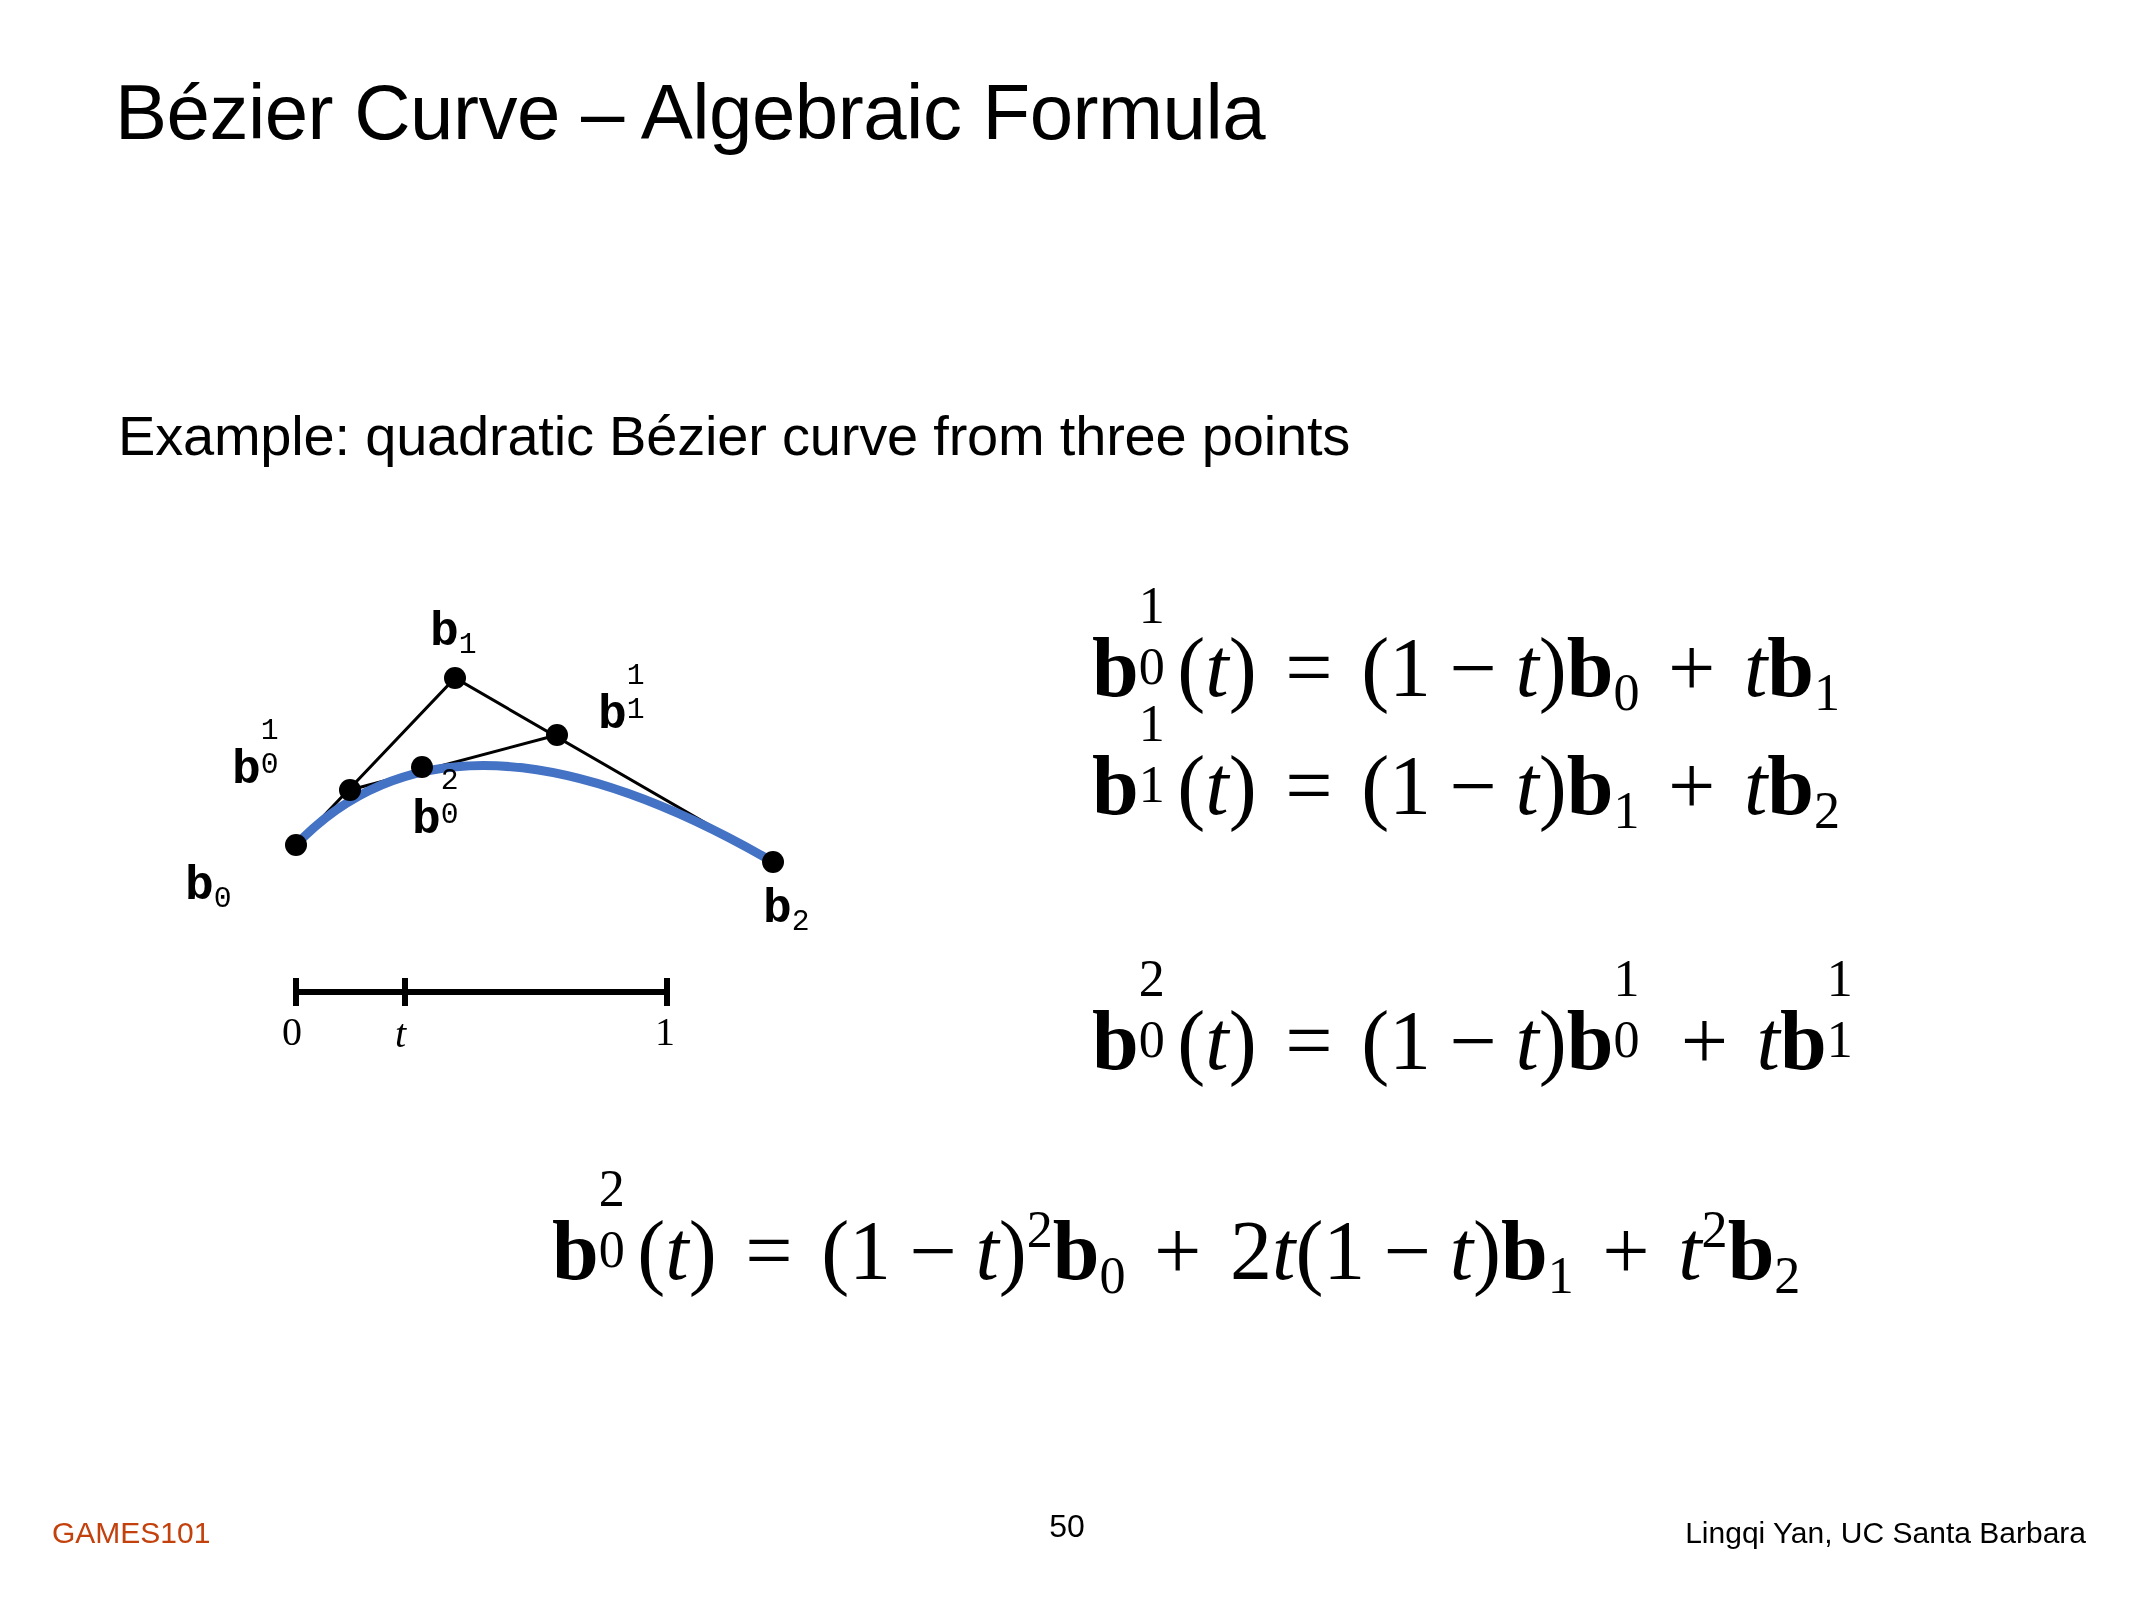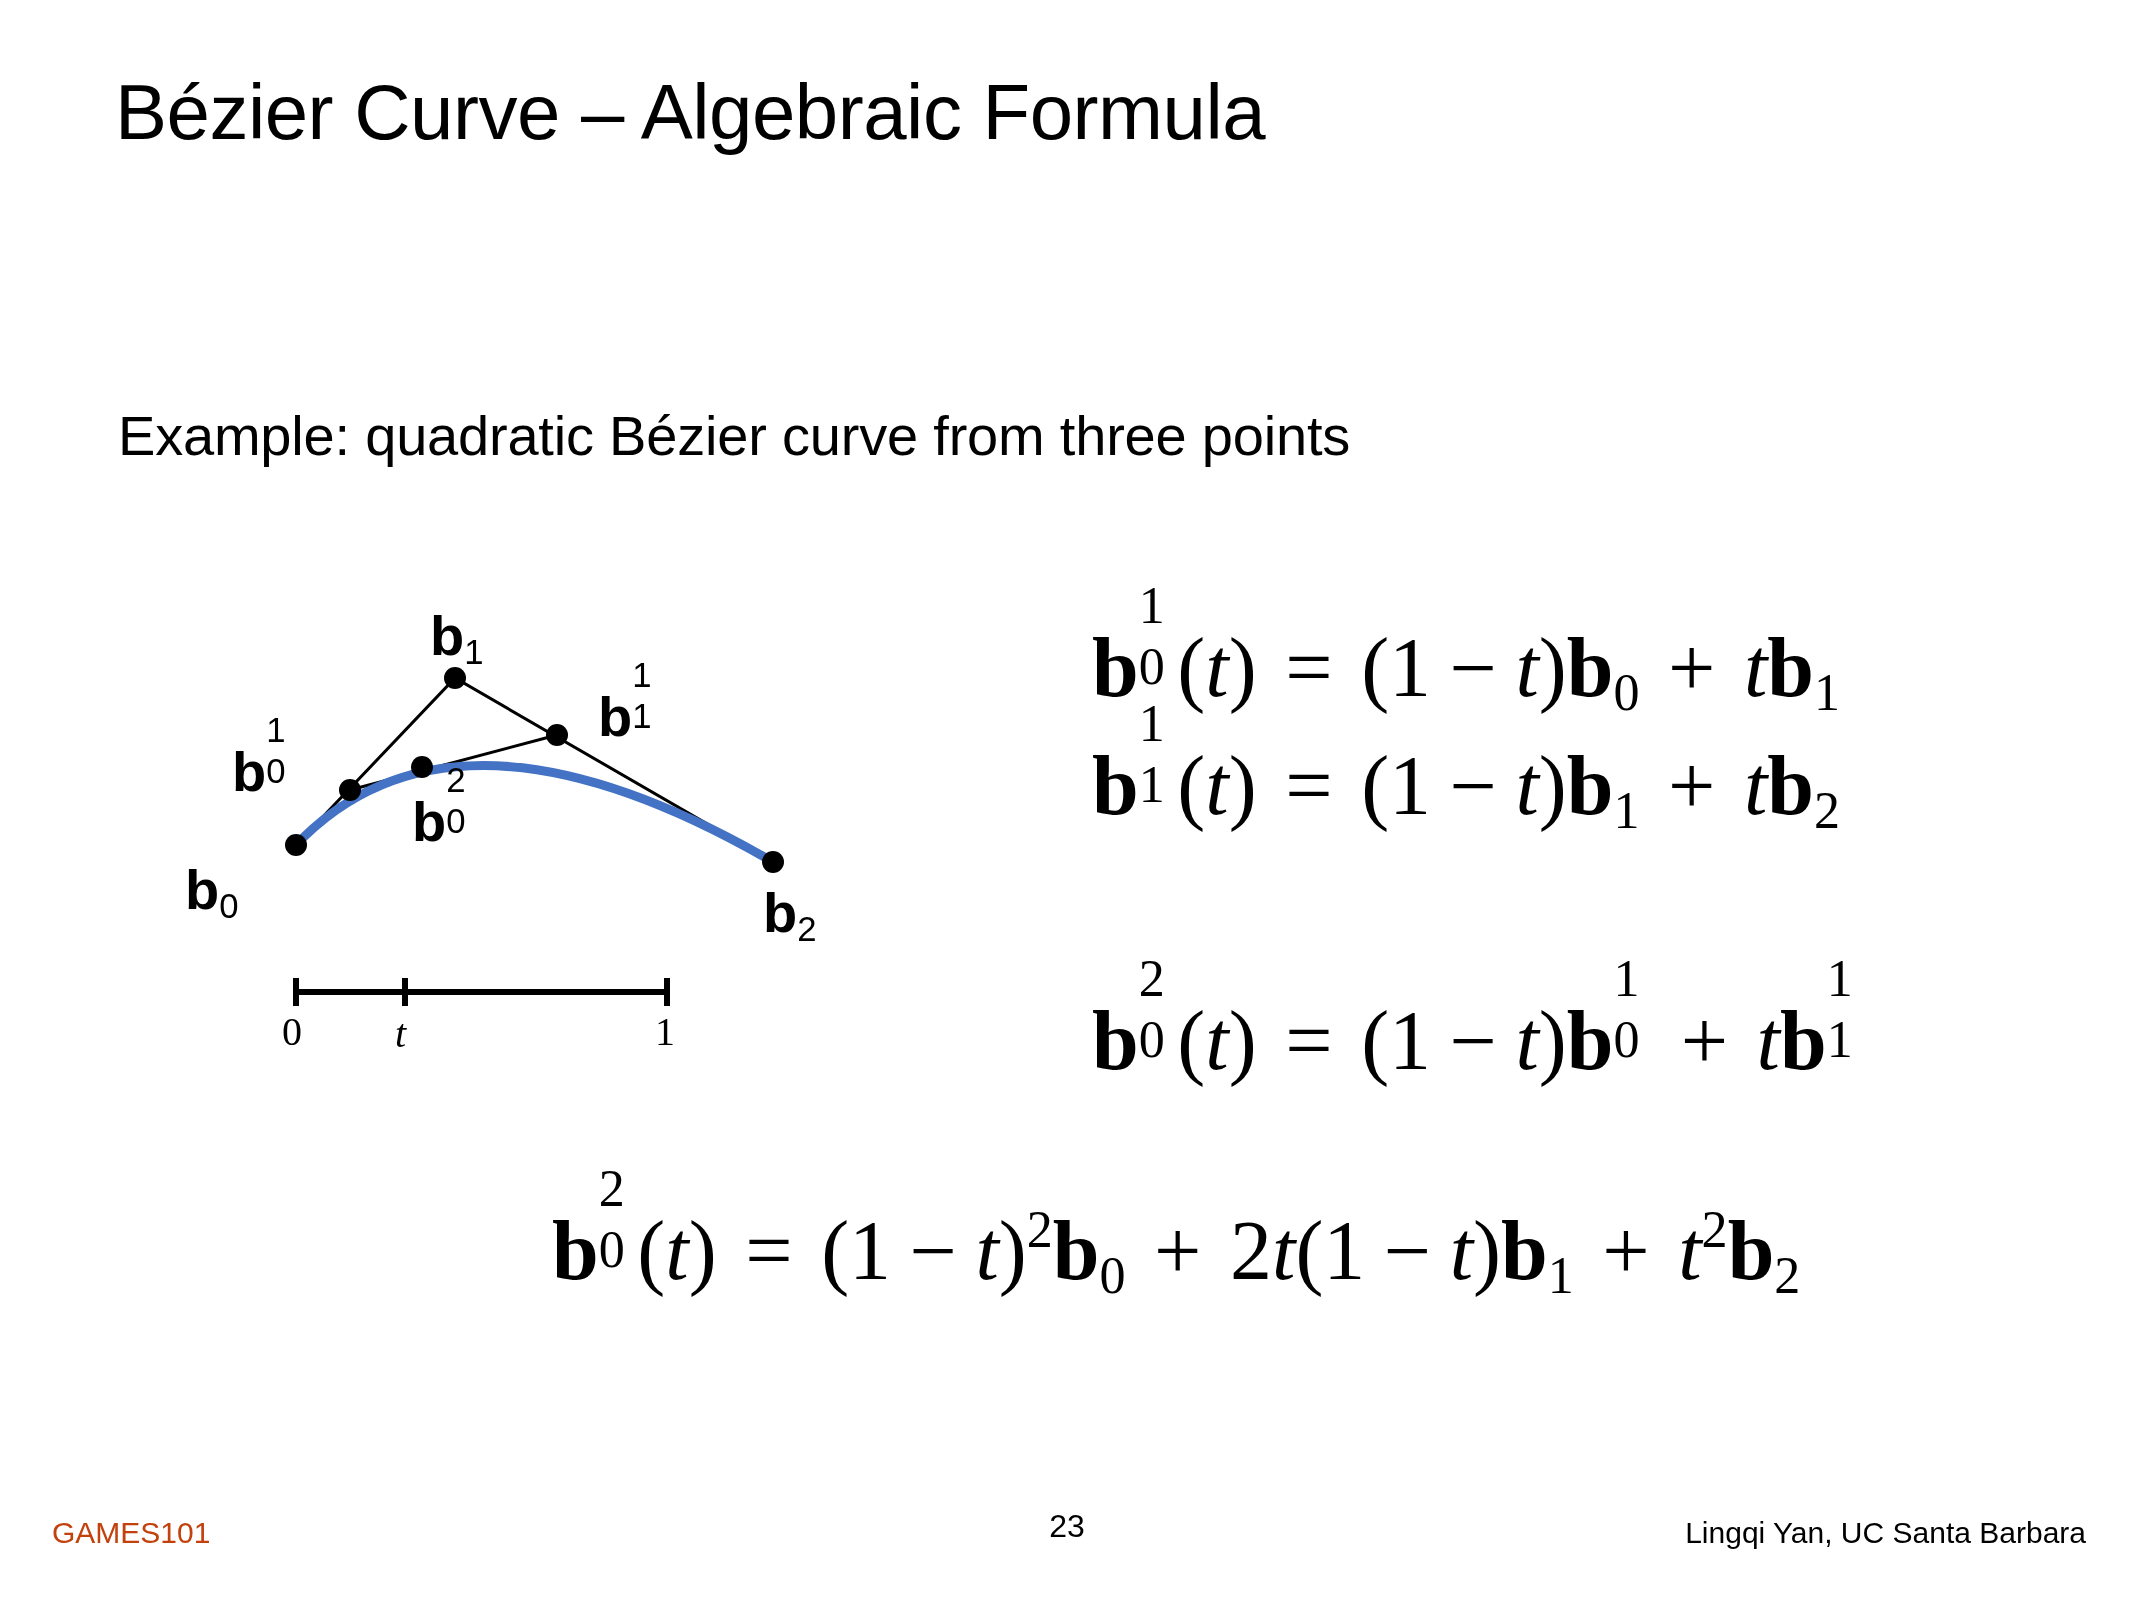--- a/index.html
+++ b/index.html
@@ -148,22 +148,22 @@
   .eq-bottom {
     position: absolute;
     left: 552px;
     top: 1195px;
     font-size: 84px;
   }
 
   
   .fig-label {
     position: absolute;
-    font-family: Liberation Sans, sans-serif;
-    font-size: 56px;
+    font-family: Liberation Mono, monospace;
+    font-size: 48px;
     color: #000000;
     white-space: nowrap;
     line-height: 1;
   }
   .axis-label {
     position: absolute;
     font-family: "Liberation Serif", "DejaVu Serif", serif;
     font-size: 40px;
     color: #000000;
     white-space: nowrap;
@@ -297,17 +297,17 @@
 
   <div class="math eq-bottom">
     <span class="mb">b</span><span class="updown">
       <span class="u">2</span>
       <span class="d">0</span>
     </span><span class="mo">(</span><span class="mi">t</span><span class="mo">)</span><span class="spw"></span><span class="mo">=</span><span class="spw"></span><span class="mo">(</span><span class="mn">1</span><span class="sp"></span><span class="mo">−</span><span class="sp"></span><span class="mi">t</span><span class="mo">)</span><span class="sup">2</span><span class="mb">b</span><span class="sub">0</span><span class="spw"></span><span class="mo">+</span><span class="spw"></span><span class="mn">2</span><span class="mi">t</span><span class="mo">(</span><span class="mn">1</span><span class="sp"></span><span class="mo">−</span><span class="sp"></span><span class="mi">t</span><span class="mo">)</span><span class="mb">b</span><span class="sub">1</span><span class="spw"></span><span class="mo">+</span><span class="spw"></span><span class="mi">t</span><span class="sup">2</span><span class="mb">b</span><span class="sub">2</span>
   </div>
 
   <div class="footer-left">GAMES101</div>
 
-  <div class="footer-center">23</div>
+  <div class="footer-center">50</div>
 
   <div class="footer-right">Lingqi Yan, UC Santa Barbara</div>
 
 </div>
 
 </body></html>

